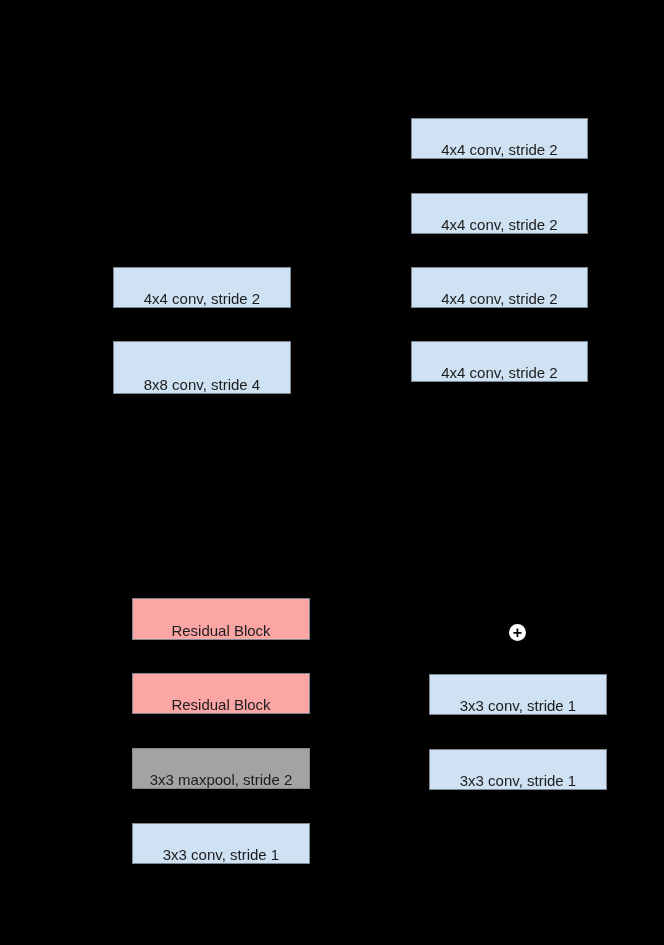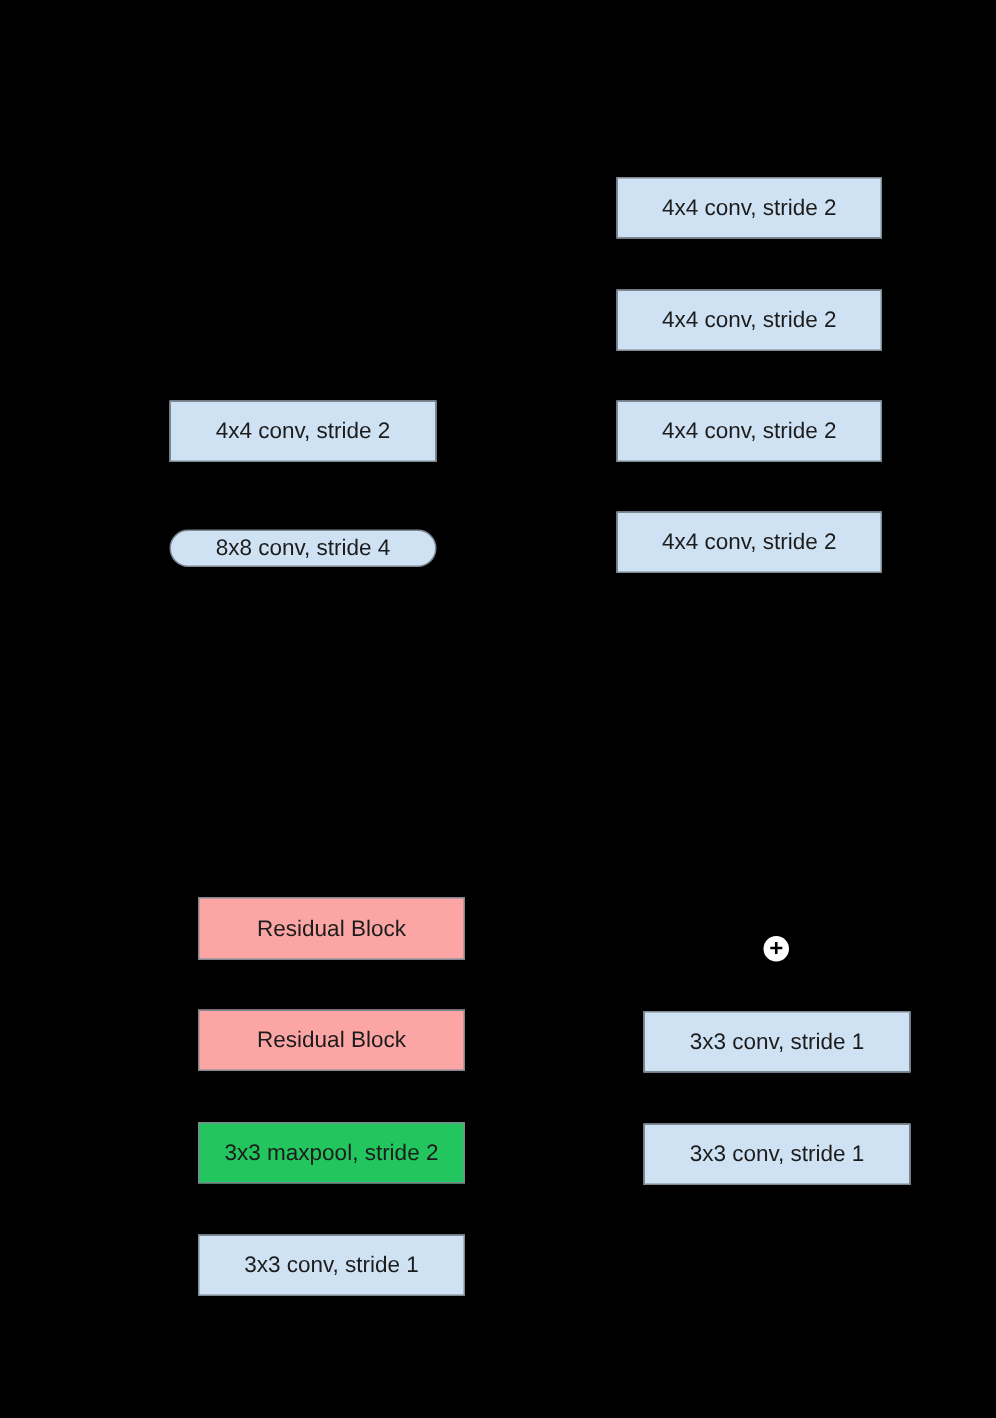--- a/index.html
+++ b/index.html
@@ -12,30 +12,30 @@
     width: 664px;
     height: 945px;
     background: #000000;
     overflow: hidden;
     font-family: "Liberation Sans", sans-serif;
   }
   .node {
     position: absolute;
     box-sizing: border-box;
     display: flex;
-    align-items: center;
+    align-items: flex-end;
     justify-content: center;
     font-size: 15px;
     color: #1c1c1c;
     border: 1px solid #7d8891;
     white-space: nowrap;
   }
   .node.conv     { background: #cfe2f3; }
   .node.residual { background: #fca5a5; }
-  .node.pool     { background: #22c55e; }
+  .node.pool     { background: #a3a3a3; }
   .merge {
     position: absolute;
     box-sizing: border-box;
     border-radius: 50%;
     background: #ffffff;
     color: #000000;
     display: flex;
     align-items: center;
     justify-content: center;
     font-weight: 700;
@@ -54,21 +54,21 @@
     </div>
     <div class="node conv" style="left: 411px; top: 267px; width: 177px; height: 41px;">
       <span>4x4 conv, stride 2</span>
     </div>
     <div class="node conv" style="left: 411px; top: 341px; width: 177px; height: 41px;">
       <span>4x4 conv, stride 2</span>
     </div>
     <div class="node conv" style="left: 113px; top: 267px; width: 178px; height: 41px;">
       <span>4x4 conv, stride 2</span>
     </div>
-    <div class="node conv" style="left: 113px; top: 353px; width: 178px; height: 25px; border-radius: 18px;">
+    <div class="node conv" style="left: 113px; top: 341px; width: 178px; height: 53px;">
       <span>8x8 conv, stride 4</span>
     </div>
     <div class="node residual" style="left: 132px; top: 598px; width: 178px; height: 42px;">
       <span>Residual Block</span>
     </div>
     <div class="node residual" style="left: 132px; top: 673px; width: 178px; height: 41px;">
       <span>Residual Block</span>
     </div>
     <div class="node pool" style="left: 132px; top: 748px; width: 178px; height: 41px;">
       <span>3x3 maxpool, stride 2</span>

